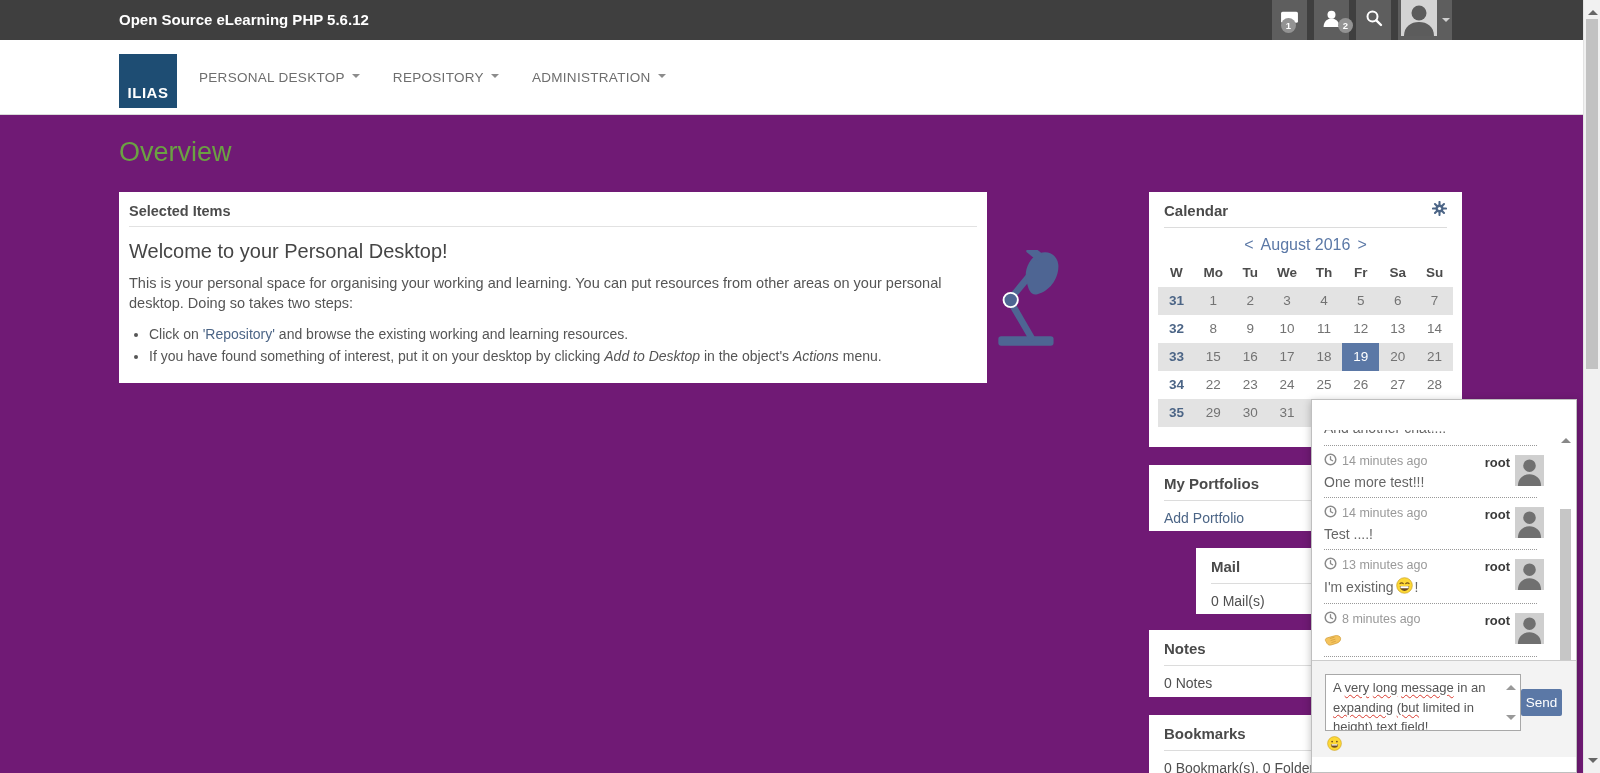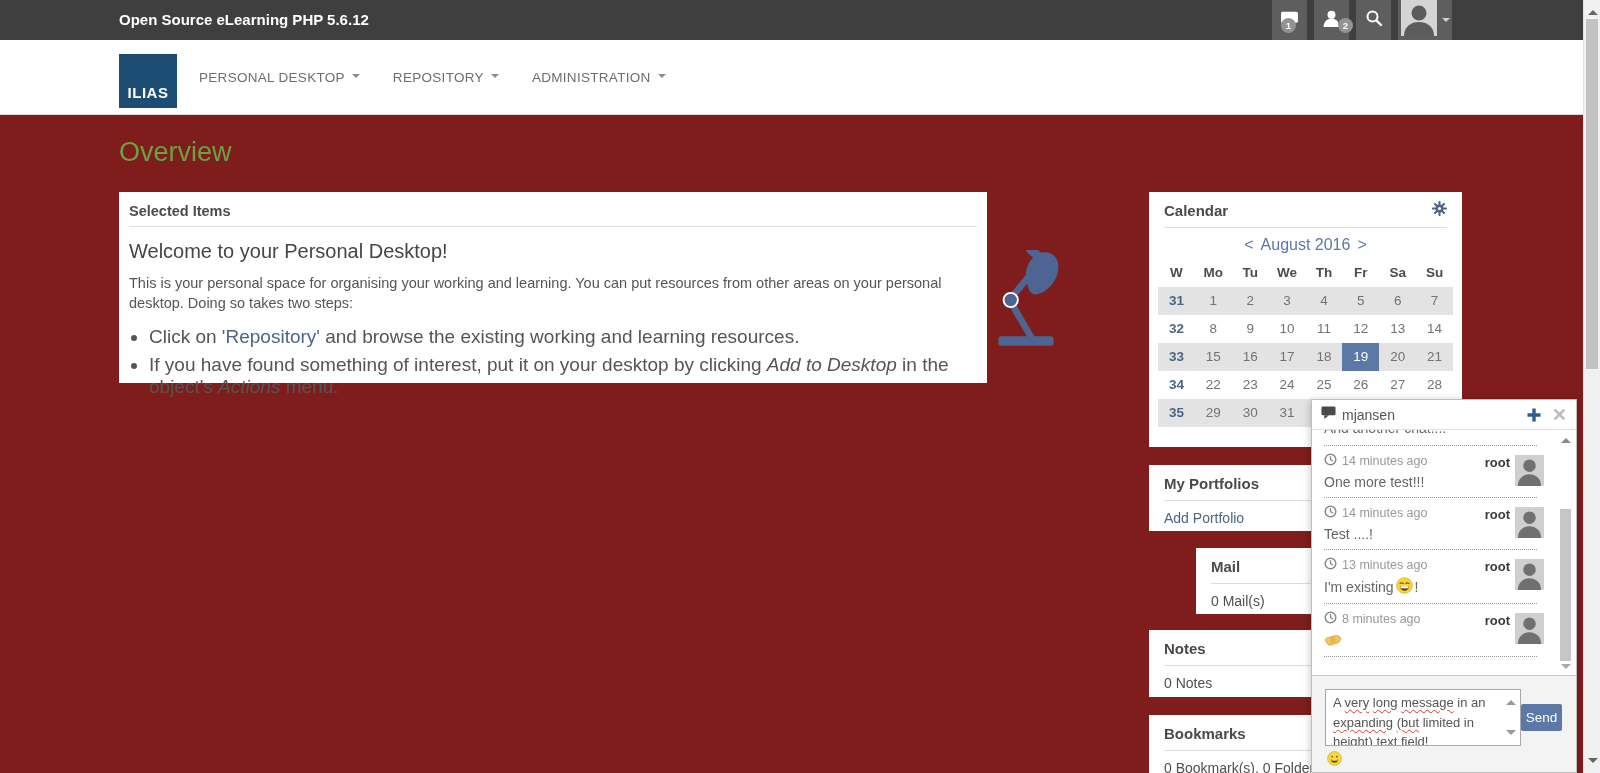--- a/index.html
+++ b/index.html
@@ -1,18 +1,18 @@
 <!DOCTYPE html>
 <html><head>
 <meta charset="utf-8">
 <style>
   * { margin:0; padding:0; box-sizing:border-box; }
   html,body { background:#cfcfcf; }
   body { font-family:"Liberation Sans", sans-serif; }
-  #screen { position:relative; width:1600px; height:773px; background:#7f1d1d; overflow:hidden; margin:0 auto; }
+  #screen { position:relative; width:1600px; height:773px; background:#701a75; overflow:hidden; margin:0 auto; }
 
   
   .topbar { position:absolute; left:0; top:0; width:1600px; height:40px; background:#3f3f3f; }
   .topbar-title { position:absolute; left:119px; top:0; line-height:40px; color:#fff; font-size:15px; font-weight:bold; }
   .tb-btn { position:absolute; top:0; height:40px; background:#5e5e5e; cursor:pointer; display:flex; align-items:center; justify-content:center; }
   .tb-chat { left:1272px; width:35px; }
   .tb-contacts { left:1314px; width:35px; }
   .tb-search { left:1356px; width:35px; }
   .tb-user { left:1398px; width:54px; }
   .tb-badge { position:absolute; width:15px; height:15px; border-radius:50%; background:#939393; color:#fff; font-size:9.5px; font-weight:bold; text-align:center; line-height:15px; }
@@ -29,21 +29,21 @@
 
   
   .page-title { position:absolute; left:119px; top:137px; font-size:27px; color:#6ba143; }
 
   
   .main-panel { position:absolute; left:119px; top:192px; width:868px; height:191px; background:#fff; }
   .mp-hdr { margin:0 10px; padding:11px 0 7px; font-size:14.5px; font-weight:bold; color:#4c4c4c; border-bottom:1px solid #e2e2e2; }
   .welcome { margin:13px 10px 0; font-size:20px; color:#454545; }
   .intro { margin:10px 10px 0; width:825px; font-size:14.5px; color:#555; line-height:1.4; }
   .main-panel ul { margin:12px 0 0 30px; }
-  .main-panel li { font-size:19px; color:#555; margin-bottom:6px; }
+  .main-panel li { font-size:14px; color:#555; margin-bottom:6px; }
   .rep-link { color:#4c6586; cursor:pointer; }
   .lamp { position:absolute; left:866px; top:58px; }
 
   
   .panel { position:absolute; left:1149px; width:313px; background:#fff; }
   .p-hdr { margin:0 15px; padding:10px 0 8px; font-size:15px; font-weight:bold; color:#4a4a4a; border-bottom:1px solid #dcdcdc; position:relative; }
   .p-content { margin:9px 15px 0; font-size:14px; color:#4f4f4f; }
   a.plain-link { color:#4c6586; text-decoration:none; cursor:pointer; }
 
   
@@ -78,21 +78,21 @@
   .msg { position:relative; padding-top:7px; }
   .msg-meta { display:flex; align-items:center; gap:5px; height:16px; }
   .msg-time { font-size:12.5px; color:#999; }
   .msg-user { position:absolute; right:66px; top:9px; font-size:13px; font-weight:bold; color:#3a3a3a; }
   .msg-avatar { position:absolute; right:32px; top:9px; line-height:0; }
   .msg-text { margin-top:4px; font-size:14px; color:#666; min-height:18px; display:flex; align-items:center; gap:2px; }
   .chat-scroll { position:absolute; top:33px; right:3px; width:15px; height:241px; }
   .cs-up { position:absolute; top:0; left:3px; width:0; height:0; border:5px solid transparent; border-bottom-color:#888; cursor:pointer; }
   .cs-down { position:absolute; bottom:0; left:3px; width:0; height:0; border:5px solid transparent; border-top-color:#aaa; cursor:pointer; }
   .cs-thumb { position:absolute; top:76px; left:2px; width:11px; height:152px; background:#c6c6c6; cursor:pointer; }
-  .chat-foot { position:absolute; left:0; right:0; bottom:0; height:97px; background:#f3f3f3; border-top:1px solid #ccc; }
+  .chat-foot { position:absolute; left:0; right:0; bottom:15px; height:97px; background:#f3f3f3; border-top:1px solid #ccc; }
   .chat-input { position:absolute; left:13px; top:13px; width:196px; height:57px; background:#fff; border:1px solid #a8a8a8; padding:3px 20px 3px 7px; font-size:13px; color:#555; line-height:1.5; overflow:hidden; cursor:text; }
   .miss { text-decoration-line:underline; text-decoration-style:wavy; text-decoration-color:#d83a2e; text-decoration-thickness:1px; text-underline-offset:2px; }
   .ti-up { position:absolute; right:4px; top:5px; width:0; height:0; border:5px solid transparent; border-bottom-color:#999; cursor:pointer; }
   .ti-down { position:absolute; right:4px; bottom:5px; width:0; height:0; border:5px solid transparent; border-top-color:#999; cursor:pointer; }
   .send-btn { position:absolute; right:14px; top:28px; width:41px; height:27px; background:#5b78a6; color:#fff; font-size:13.5px; border:none; border-radius:2px; cursor:pointer; font-family:"Liberation Sans", sans-serif; }
   .emoticon { position:absolute; left:15px; top:75px; cursor:pointer; line-height:0; }
 
   
   .pagebar { position:absolute; right:0; top:0; width:17px; height:773px; background:#f1f1f1; border-left:1px solid #e3e3e3; z-index:20; }
   .pb-up { position:absolute; top:5px; left:4px; width:0; height:0; border:5px solid transparent; border-bottom-color:#666; cursor:pointer; }
@@ -277,39 +277,20 @@
   <div class="panel panel-notes">
     <div class="p-hdr">Notes</div>
     <div class="p-content">0 Notes</div>
   </div>
   <div class="panel panel-bookmarks">
     <div class="p-hdr">Bookmarks</div>
     <div class="p-content">0 Bookmark(s), 0 Folder(s)</div>
   </div>
 
   <div class="chat">
-    <div class="chat-hdr">
-      <span>
-        <svg width="15" height="15" viewBox="0 0 16 15">
-            <rect x="0.5" y="1" width="15" height="9.5" rx="1.5" fill="#4a4a4a"></rect>
-            <path d="M3.5 10.5 L3.5 14.5 L8.5 10.5 Z" fill="#4a4a4a"></path>
-          </svg>
-      </span>
-      <span class="chat-title">mjansen</span>
-      <span class="chat-plus">
-        <svg width="16" height="16" viewBox="0 0 16 16">
-            <path d="M8 1.5v13M1.5 8h13" stroke="#2f5c8f" stroke-width="3.4"></path>
-          </svg>
-      </span>
-      <span class="chat-close">
-        <svg width="13" height="13" viewBox="0 0 12 12">
-            <path d="M1.5 1.5l9 9M10.5 1.5l-9 9" stroke="#bdbdbd" stroke-width="2.6"></path>
-          </svg>
-      </span>
-    </div>
     <div class="chat-msgs">
       <div class="clipped-msg">
           <span>And another chat!...</span>
         </div>
       <div class="dotted"></div>
     <div class="msg">
           <div class="msg-meta">
             <span><svg width="13" height="13" viewBox="0 0 14 14">
                 <circle cx="7" cy="7" r="5.7" fill="none" stroke="#8a8a8a" stroke-width="1.6"></circle>
                 <path d="M7 3.8V7l2.3 1.3" fill="none" stroke="#8a8a8a" stroke-width="1.4" stroke-linecap="round"></path>

